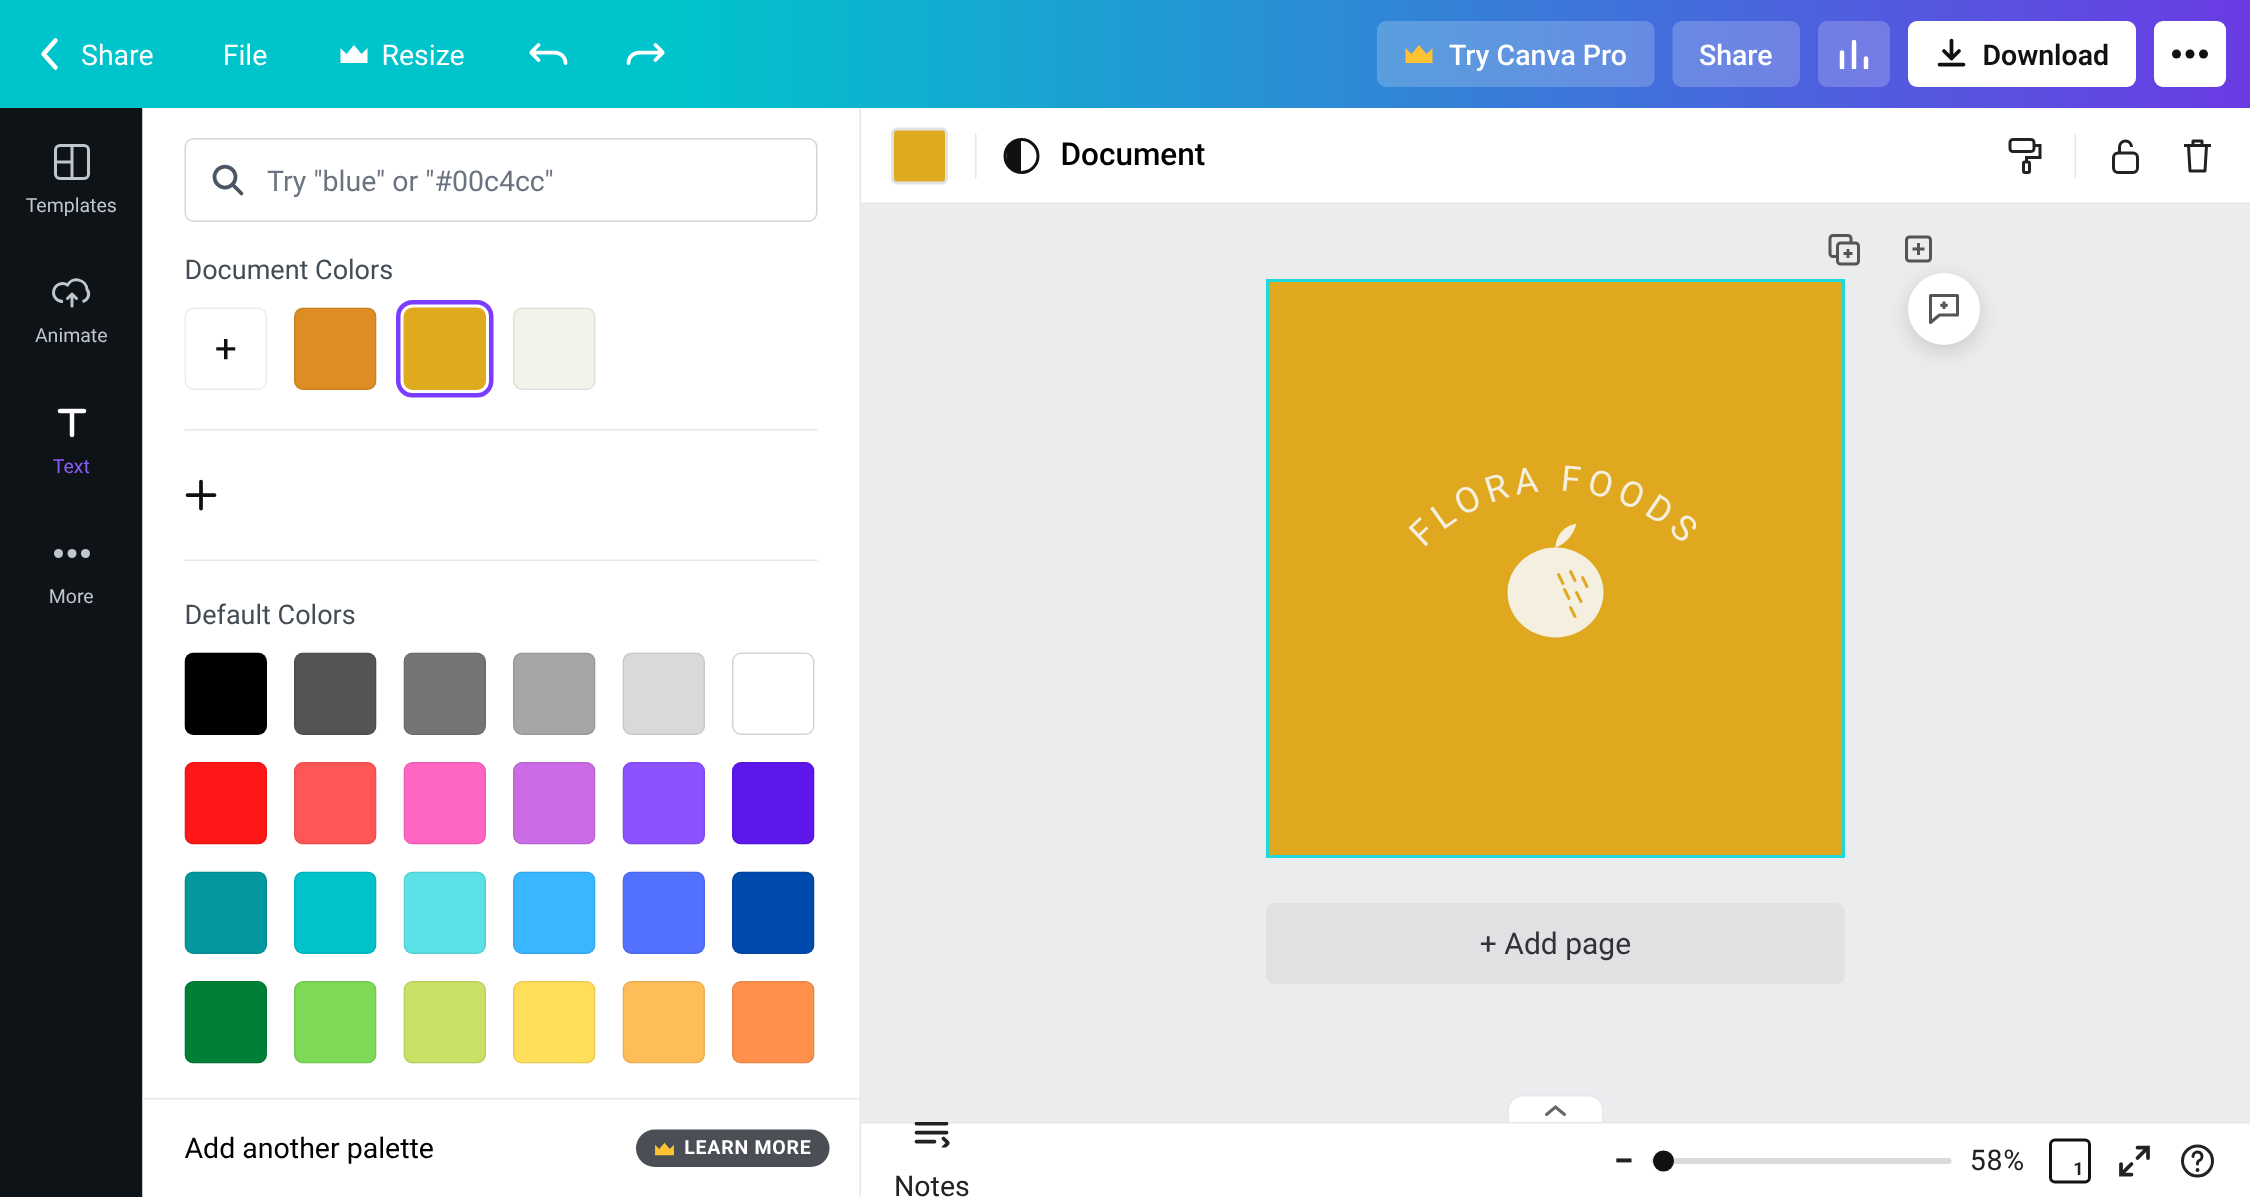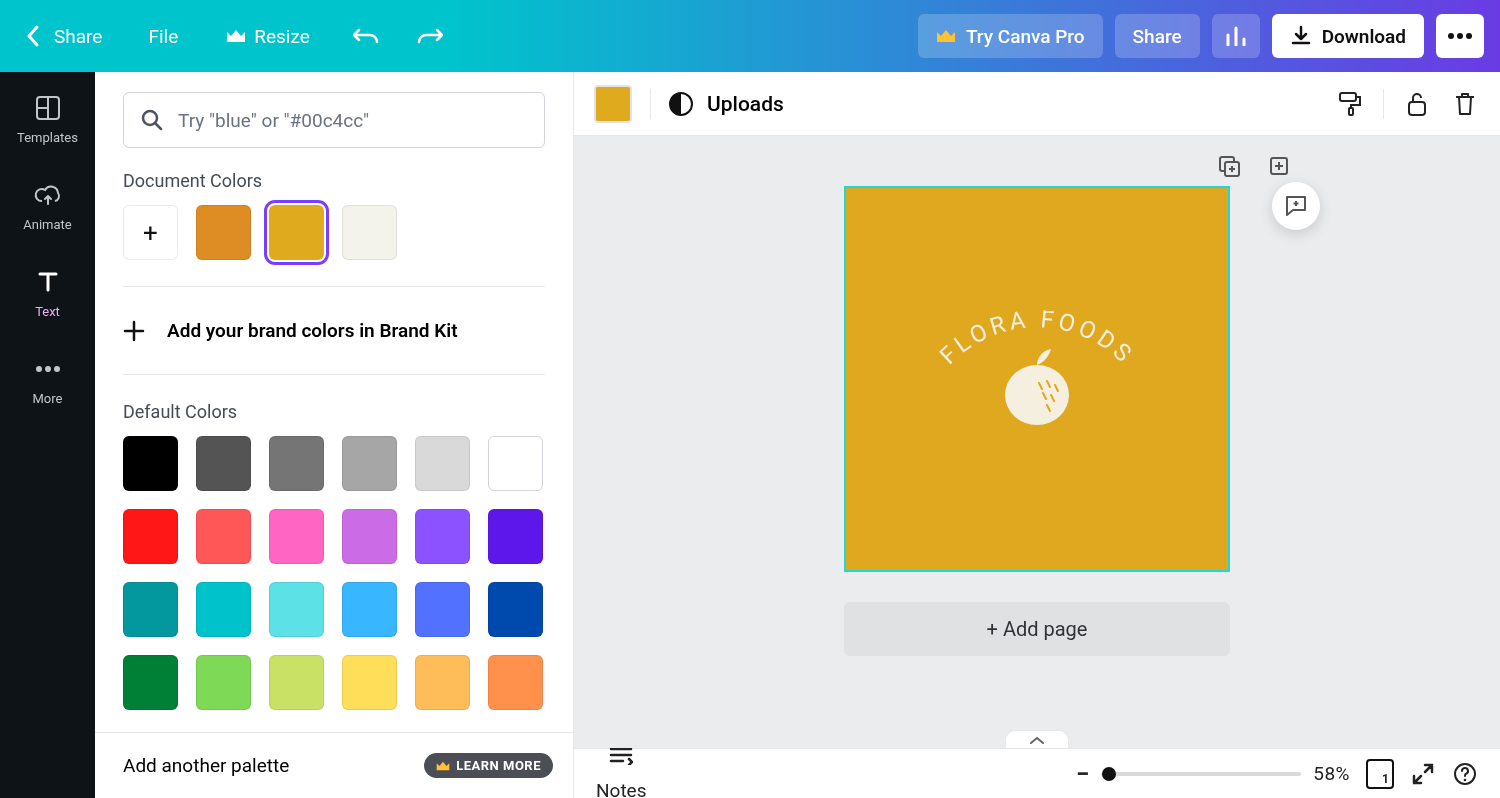--- a/index.html
+++ b/index.html
@@ -31,21 +31,21 @@
   
   .main { flex: 1; display: flex; min-height: 0; }
 
   
   .rail {
     width: 95px; background: #0e1318; color: #bfc6cc;
     display: flex; flex-direction: column; align-items: center; padding-top: 18px; gap: 28px;
     font-size: 13px;
   }
   .rail-item { display:flex; flex-direction:column; align-items:center; gap:8px; cursor:pointer; width:100%; padding:4px 0;}
-  .rail-item.active { color: #f0abfc; }
+  .rail-item.active { color: #8b5cf6; }
   .rail-ico { width:28px; height:28px; display:flex; align-items:center; justify-content:center; }
 
   
   .panel {
     width: 479px; background:#fff; border-right:1px solid #e5e7eb;
     display:flex; flex-direction:column;
   }
   .panel-body { flex:1; overflow:auto; padding: 20px 28px 0 28px; }
   .search {
     display:flex; align-items:center; gap:14px; height:56px; border:1px solid #d1d5da; border-radius:6px; padding:0 16px; color:#4b5563;
@@ -216,21 +216,20 @@
       <div class="swatch" style="background: rgb(221, 141, 35);"></div>
           <div class="swatch selected" style="background: rgb(224, 170, 30);"></div>
           <div class="swatch" style="background: rgb(243, 243, 236);"></div>
         </div>
 
       <div class="divider"></div>
       <div class="brand-row">
         <svg width="22" height="22" viewBox="0 0 22 22">
             <path d="M11 2v18M2 11h18" stroke="#111" stroke-width="2.5" stroke-linecap="round"></path>
           </svg>
-        <span>Add your brand colors in Brand Kit</span>
       </div>
       <div class="divider"></div>
 
       <div class="section-label">Default Colors</div>
       <div class="grid6" id="default-colors">
           <div class="swatch" style="background: rgb(0, 0, 0);"></div>
           <div class="swatch" style="background: rgb(84, 84, 84);"></div>
           <div class="swatch" style="background: rgb(117, 117, 117);"></div>
           <div class="swatch" style="background: rgb(166, 166, 166);"></div>
           <div class="swatch" style="background: rgb(217, 217, 217);"></div>
@@ -265,21 +264,21 @@
       </span>
     </div>
   </div>
 
   <div class="stage">
     <div class="context">
       <div class="color-chip" style="background: rgb(224, 170, 30);"></div>
       <div class="ctx-sep"></div>
       <div class="animate">
         <span class="circle-half"></span>
-        <span>Uploads</span>
+        <span>Document</span>
       </div>
       <div class="ctx-right">
         <span class="ctx-ico">
           <svg width="26" height="26" viewBox="0 0 26 26" fill="none">
               <rect x="3" y="2" width="16" height="8" rx="2" stroke="#222" stroke-width="2"></rect>
               <path d="M19 6h4v8h-9v3" stroke="#222" stroke-width="2"></path>
               <rect x="12" y="17" width="4" height="7" rx="1" stroke="#222" stroke-width="2"></rect>
             </svg>
         </span>
         <div class="ctx-sep"></div>

